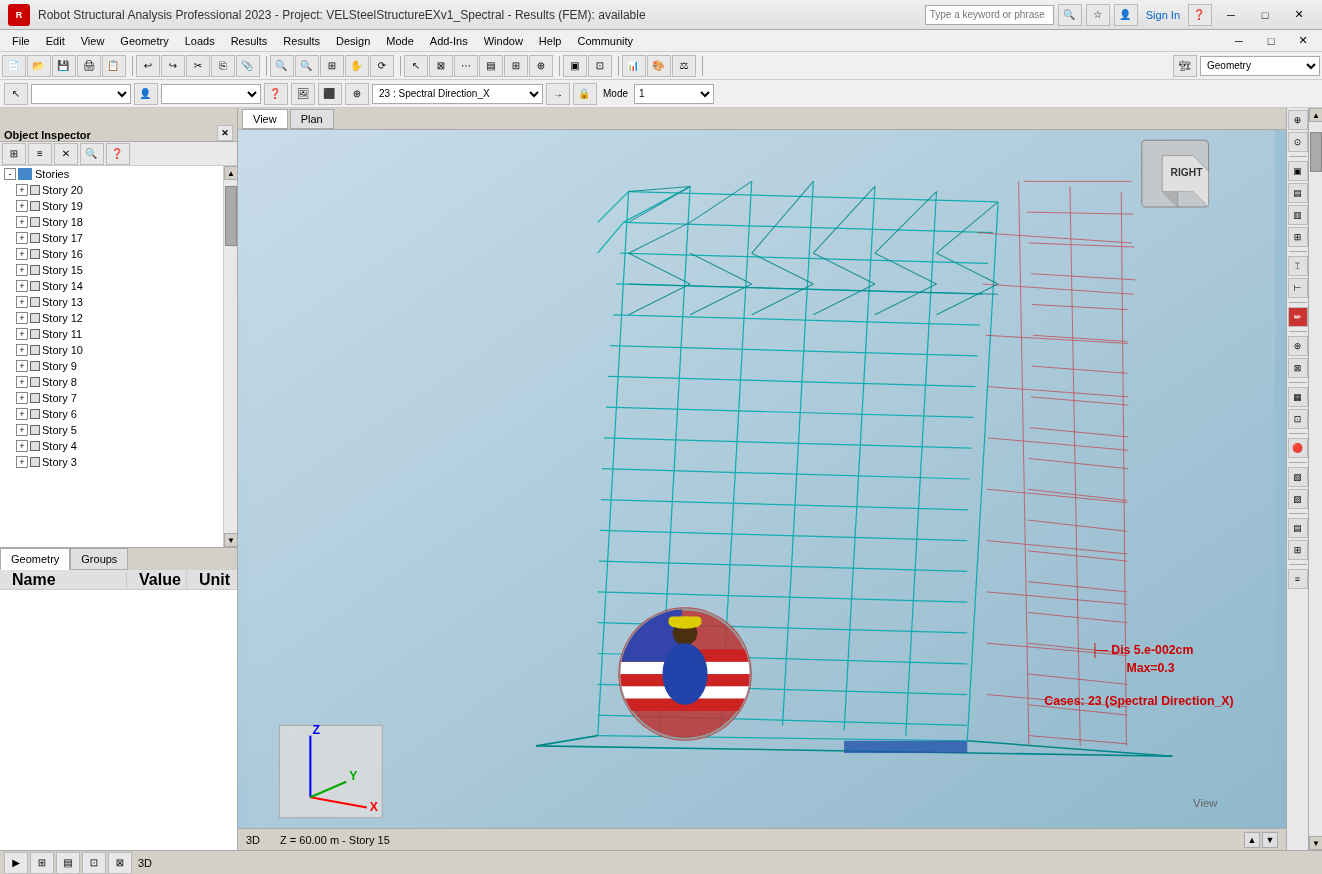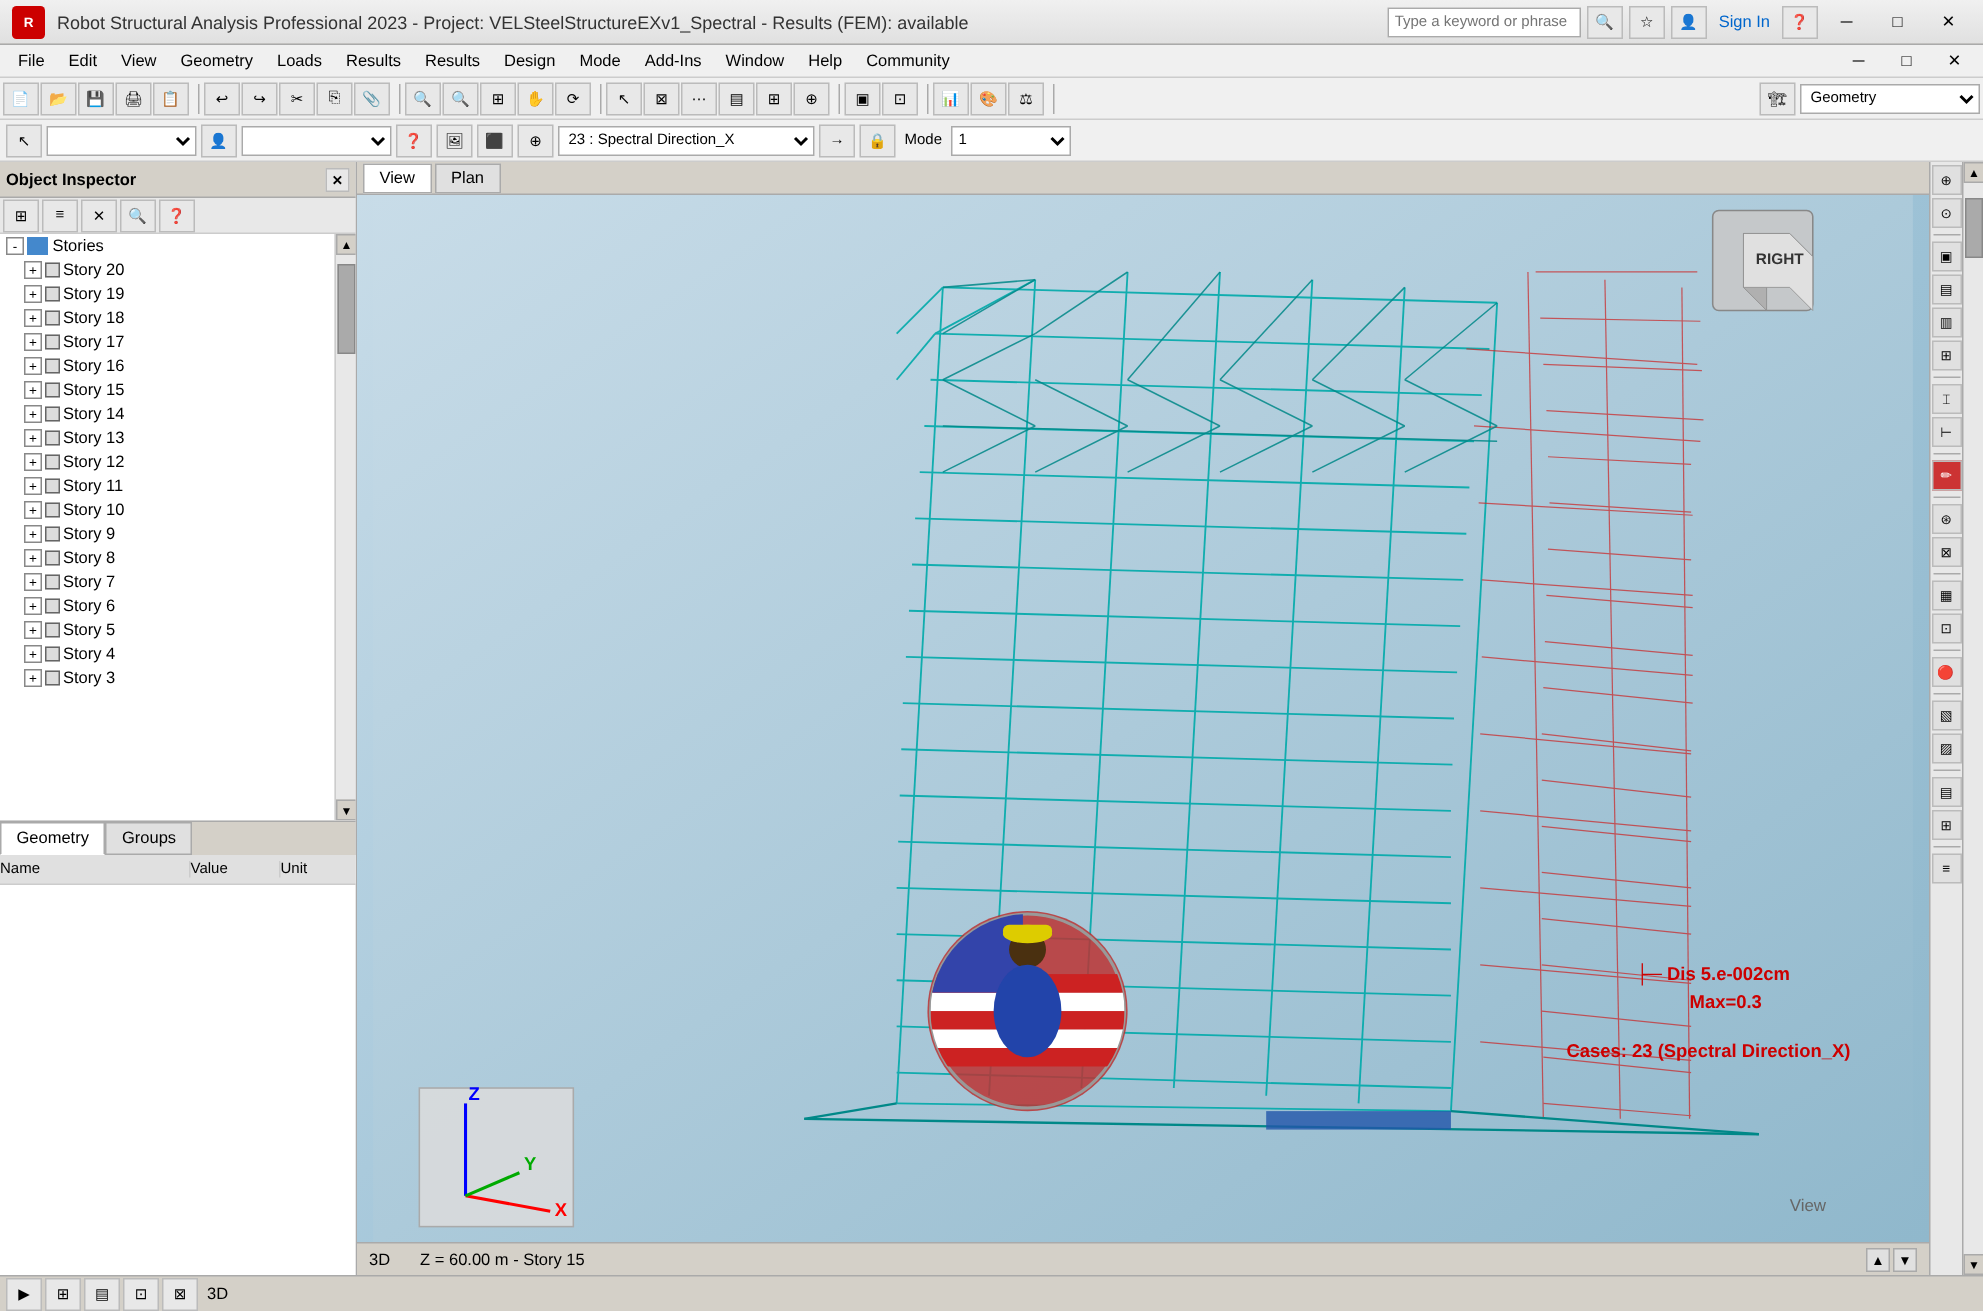--- a/index.html
+++ b/index.html
@@ -75,25 +75,25 @@
     
     #object-inspector {
       width: 238px;
       background: #f5f5f5;
       border-right: 1px solid #aaa;
       display: flex;
       flex-direction: column;
       flex-shrink: 0;
     }
     #oi-header {
-      height: 24px;
+      height: 34px;
       background: #d4d0c8;
       border-bottom: 1px solid #aaa;
       display: flex;
-      align-items: center;
+      align-items: flex-end;
       justify-content: space-between;
       padding: 0 4px;
       font-weight: bold;
       font-size: 11px;
     }
     #oi-toolbar {
       height: 24px;
       background: #e8e8e8;
       border-bottom: 1px solid #ccc;
       display: flex;
@@ -151,21 +151,21 @@
       height: 280px;
       background: white;
     }
     #oi-props-header {
       display: flex;
       background: #e0e0e0;
       height: 20px;
       align-items: center;
       border-bottom: 1px solid #ccc;
     }
-    .prop-col { font-size: 10px; font-weight: normal; padding-left: 0; border-right: 1px solid #ccc; }
+    .prop-col { font-size: 16px; font-weight: bold; padding-left: 12px; border-right: 1px solid #ccc; }
 
     
     #view-area {
       flex: 1;
       display: flex;
       flex-direction: column;
       background: #b8d4e8;
       position: relative;
     }
     #view-tabs {

